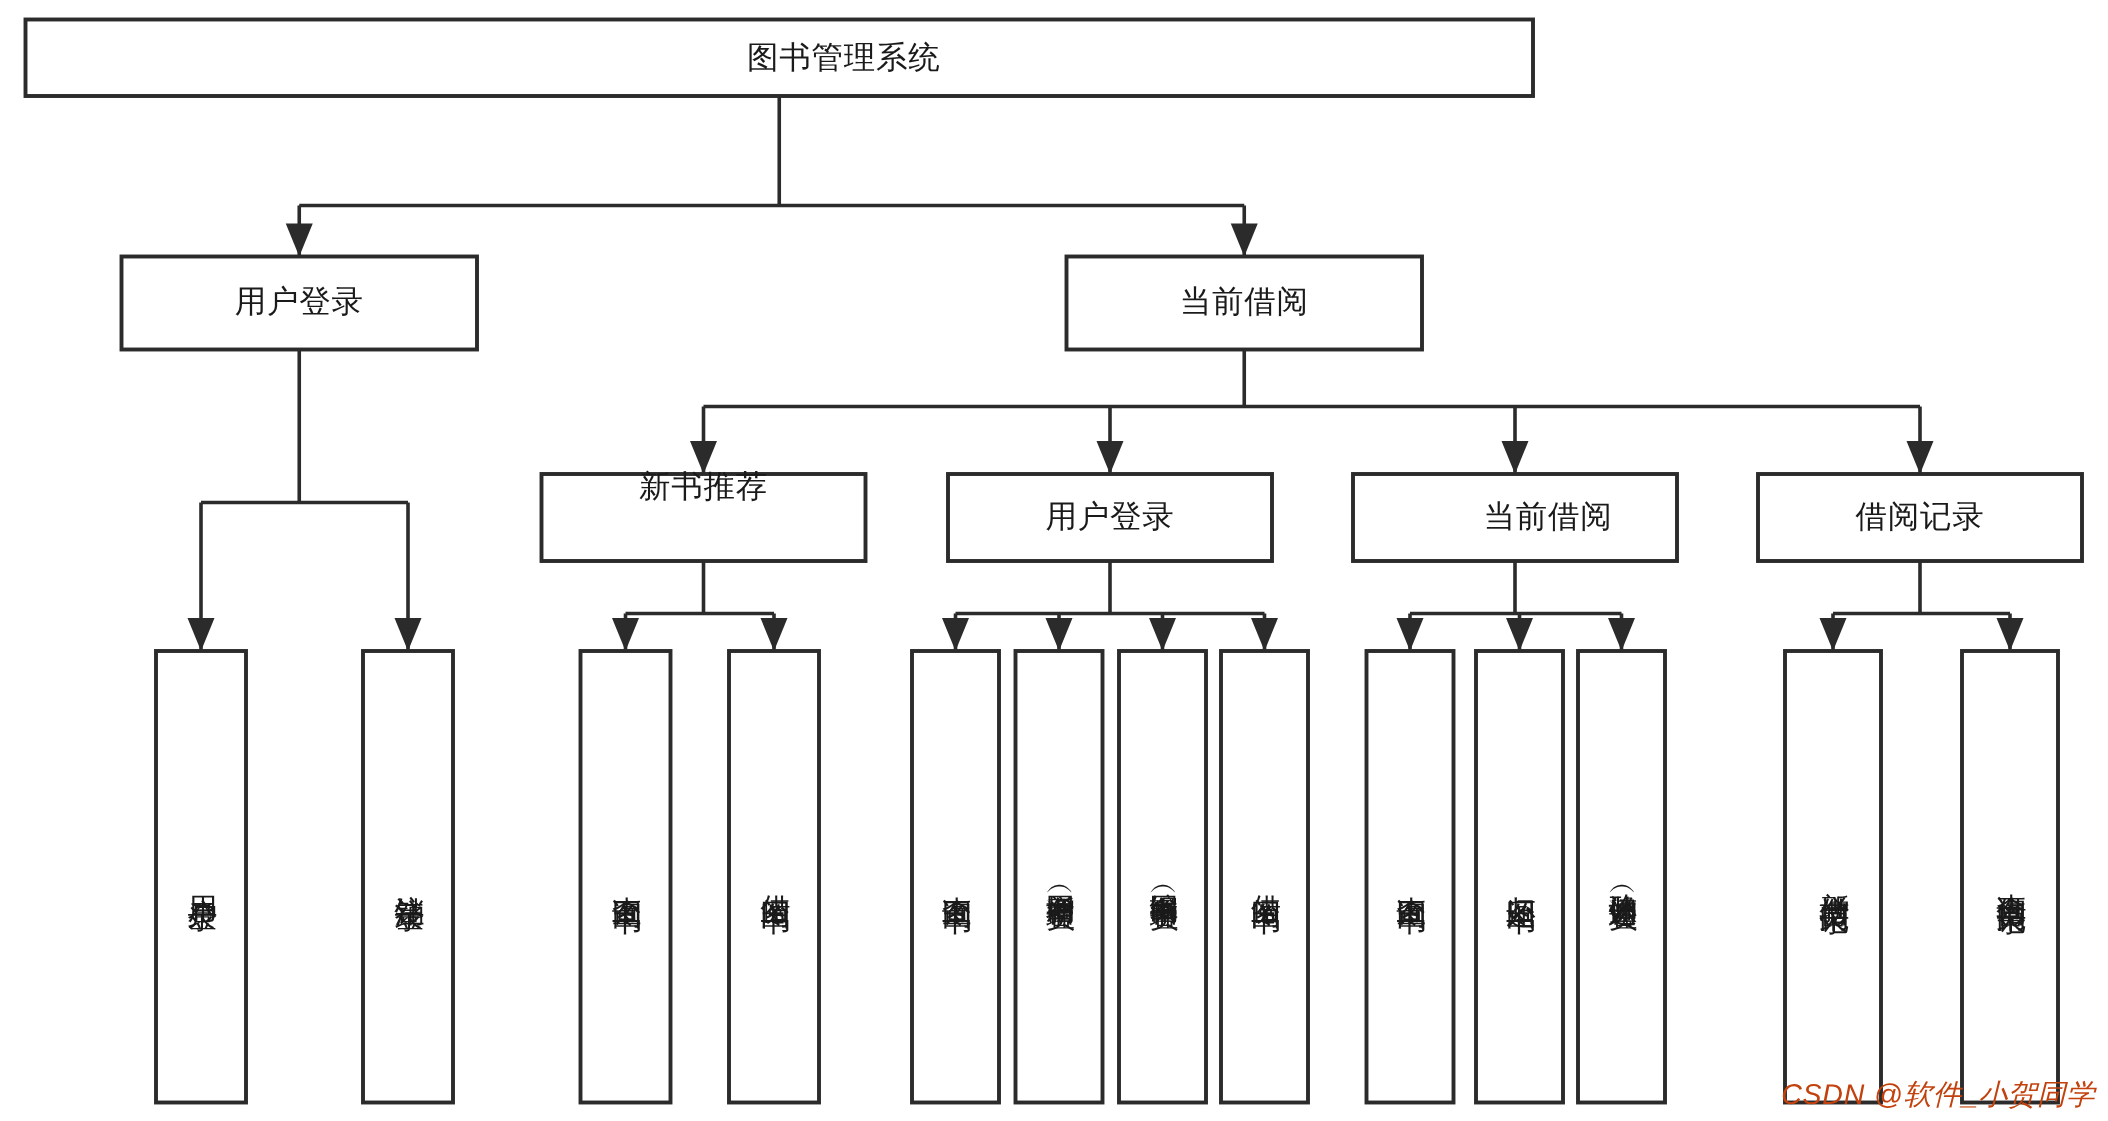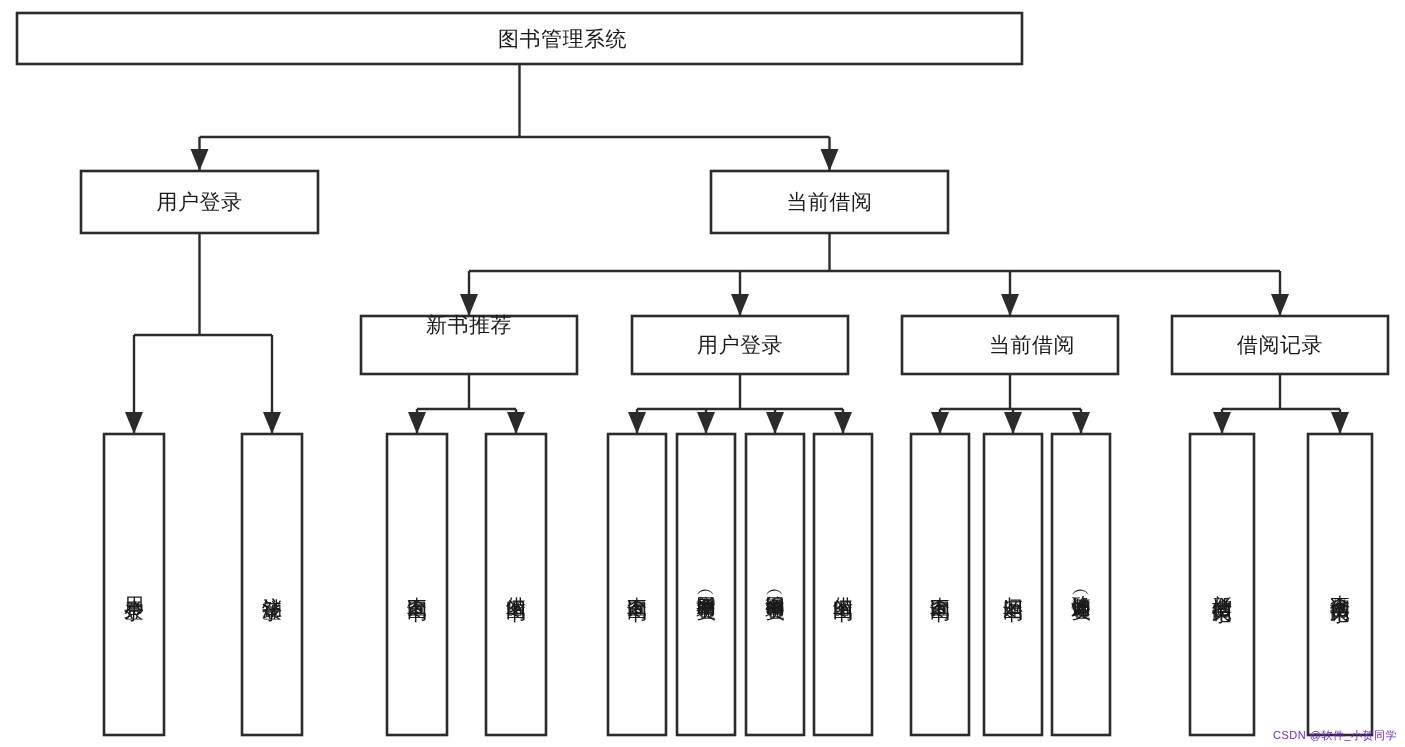--- a/index.html
+++ b/index.html
@@ -69,26 +69,27 @@
     padding: 4px 0;
   }
   .node-label.vertical.tight {
     letter-spacing: 1px;
     font-size: 19px;
   }
   .watermark {
     position: absolute;
     right: 8px;
     bottom: 4px;
-    font-size: 11px;
-    color: #6d28d9;
+    font-size: 19px;
+    color: #c2410c;
     font-family: "Liberation Sans", "DejaVu Sans", sans-serif;
     white-space: nowrap;
     letter-spacing: 0.5px;
     pointer-events: none;
+    font-style: italic;
   }
 </style>
 </head>
 <body>
 
 <div id="diagram-root">
 
   <svg id="flow-svg" viewBox="0 0 1405 747">
     <g id="edges-layer">
         <line x1="519.5" y1="64" x2="519.5" y2="137" class="connector"></line>

